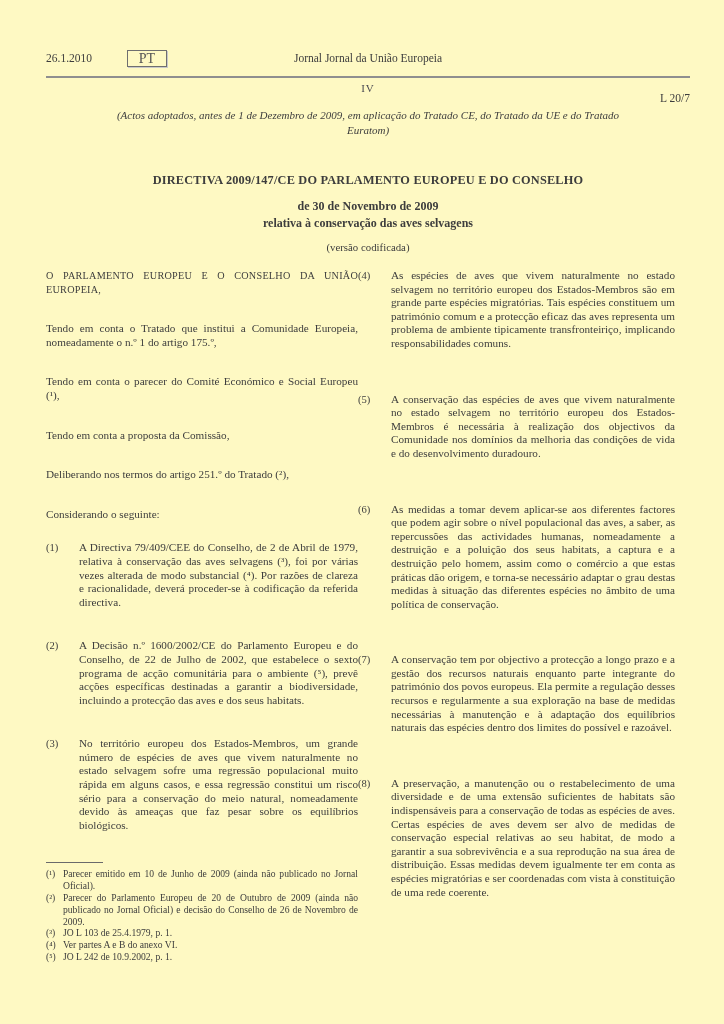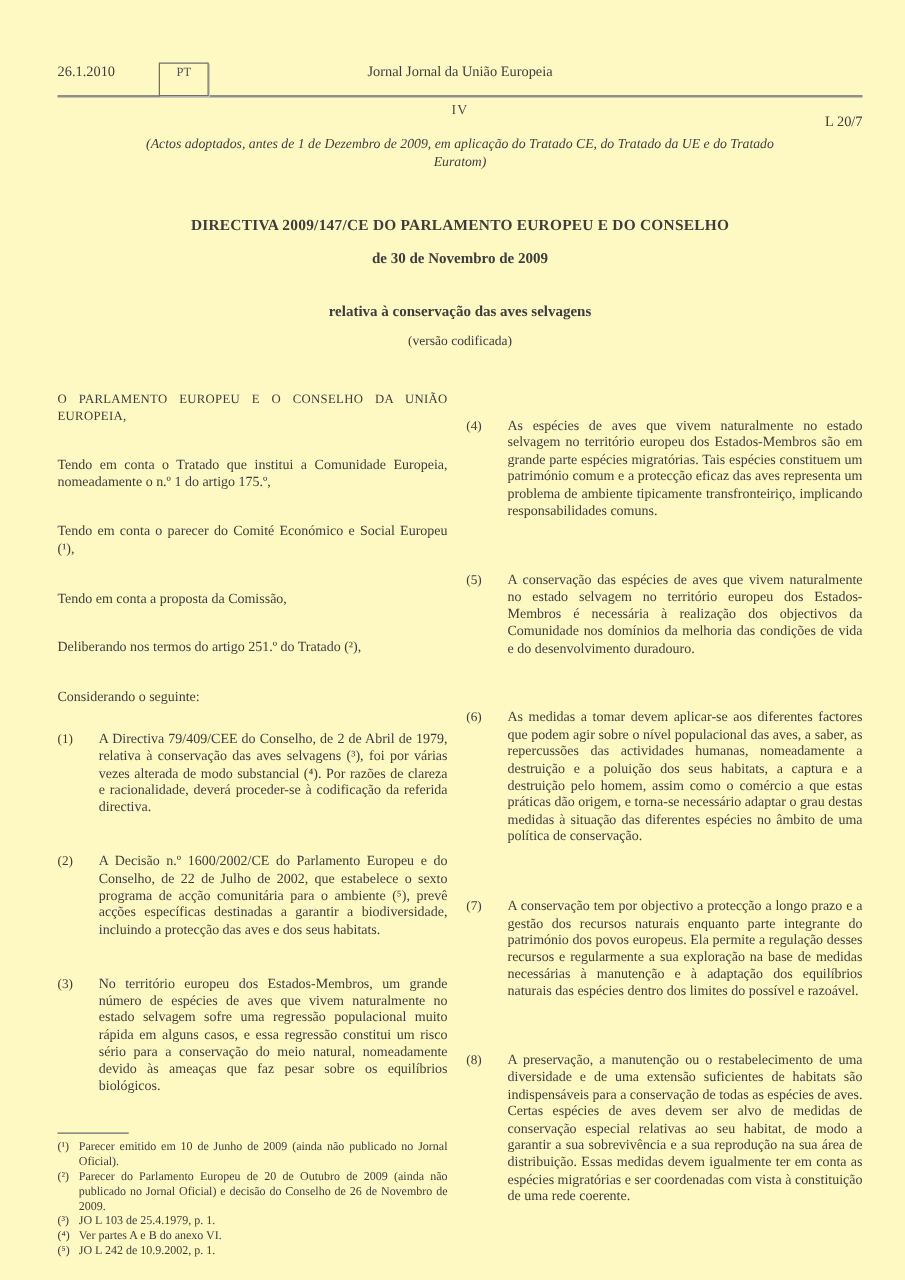--- a/index.html
+++ b/index.html
@@ -6,41 +6,41 @@
   html,body { background:#ffffff; }
   body { font-family:"Liberation Serif", serif; color:#3d3d3d; }
   .page {
     position:relative; width:724px; height:1024px; margin:0 auto;
     background:#fef9c3; padding:50px 34px 0 46px; overflow:hidden;
   }
   
   .hdr { position:relative; height:20px; font-size:11.5px; }
   .hdr-date { position:absolute; left:0; top:2px; }
   .hdr-badge {
-    position:absolute; left:81px; top:0; width:40px; height:27px;
+    position:absolute; left:81px; top:0; width:40px; height:17px;
     border:1.5px solid #6f6f6f; text-align:center; line-height:16px;
-    font-size:10px; color:#555; box-shadow:1px 1px 0 #c9c9c9;
+    font-size:14px; color:#555; box-shadow:1px 1px 0 #c9c9c9;
   }
   .hdr-title { position:absolute; left:0; right:0; top:2px; text-align:center; }
   .hdr-ref { position:absolute; right:0; top:2px;margin-top:40px; }
   .hdr-rule { margin-top:6px; height:2px; background:#8f8f8f; }
   
   .sec-numeral { margin-top:4px; text-align:center; font-size:11px; letter-spacing:1px; color:#4a4a52; }
   .sec-note {
     margin:14px auto 0; max-width:540px; text-align:center;
     font-style:italic; font-size:11px; line-height:14.5px;
   }
   
   .doc-title { margin-top:36px; text-align:center; }
   .doc-title .t1 { font-weight:bold; font-size:12.3px; letter-spacing:.2px; }
   .doc-title .t2 { margin-top:11px; font-weight:bold; font-size:12px; }
-  .doc-title .t3 { margin-top:28px; font-weight:bold; font-size:12px; }
+  .doc-title .t3 { margin-top:2px; font-weight:bold; font-size:12px; }
   .doc-title .t4 { margin-top:10px; font-size:10.8px; }
   
-  .columns { display:flex; gap:15px; margin-top:34px;align-items:flex-end; }
+  .columns { display:flex; margin-top:16px; }
   .col { width:312px; flex-shrink:0; }
   .col.right { width:317px; }
   .body-text { font-size:11.2px; line-height:13.6px; text-align:justify; hyphens:auto; }
   .opening { font-size:10.2px; letter-spacing:.25px; margin-bottom:26px; }
   p.pre { margin-bottom:26px; }
   p.pre.last { margin-bottom:20px; }
   .recital { display:flex; margin-bottom:30px; }
   .col.right .recital { margin-bottom:42px; }
   .recital .num { width:33px; flex-shrink:0; font-size:10.6px; }
   .recital .txt { flex:1; }

